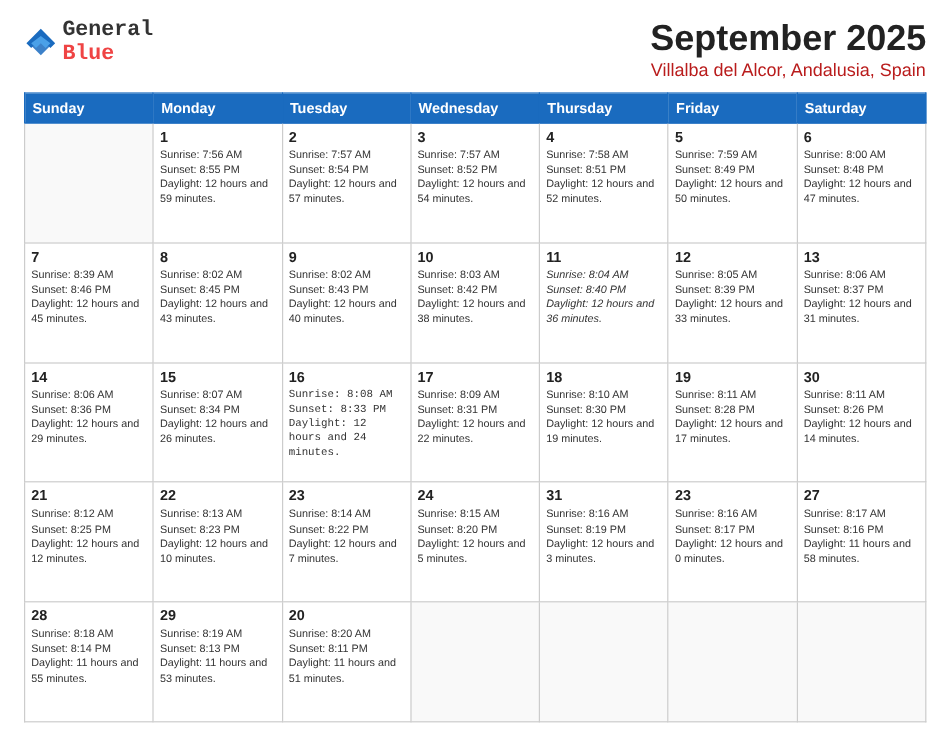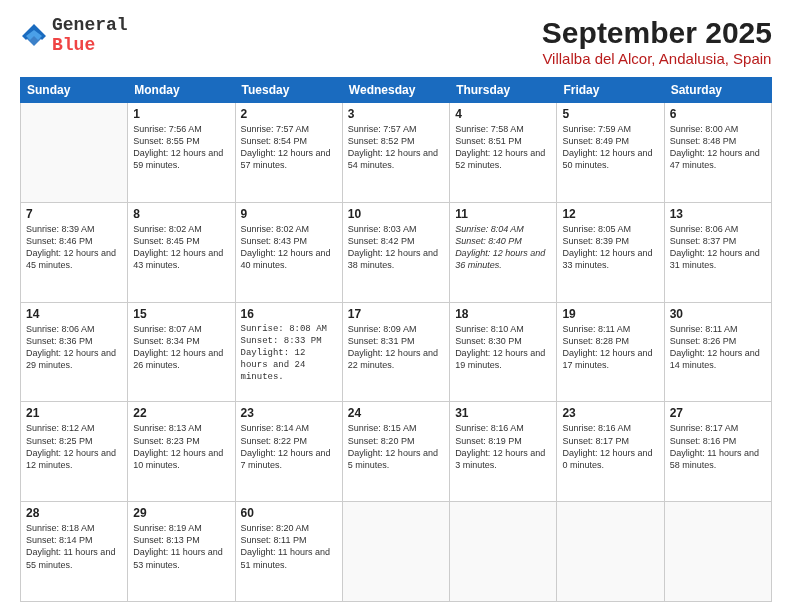--- a/index.html
+++ b/index.html
@@ -302,21 +302,21 @@
 Sunset: 8:14 PM
 Daylight: 11 hours and 55 minutes.</div>
           </td>
           <td>
             <span class="day-num">29</span>
             <div class="cell-text" style="white-space: pre-line;">Sunrise: 8:19 AM
 Sunset: 8:13 PM
 Daylight: 11 hours and 53 minutes.</div>
           </td>
           <td>
-            <span class="day-num">60</span>
+            <span class="day-num">20</span>
             <div class="cell-text" style="white-space: pre-line;">Sunrise: 8:20 AM
 Sunset: 8:11 PM
 Daylight: 11 hours and 51 minutes.</div>
           </td>
           <td class="empty"></td>
           <td class="empty"></td>
           <td class="empty"></td>
           <td class="empty"></td>
         </tr>
       </tbody>

